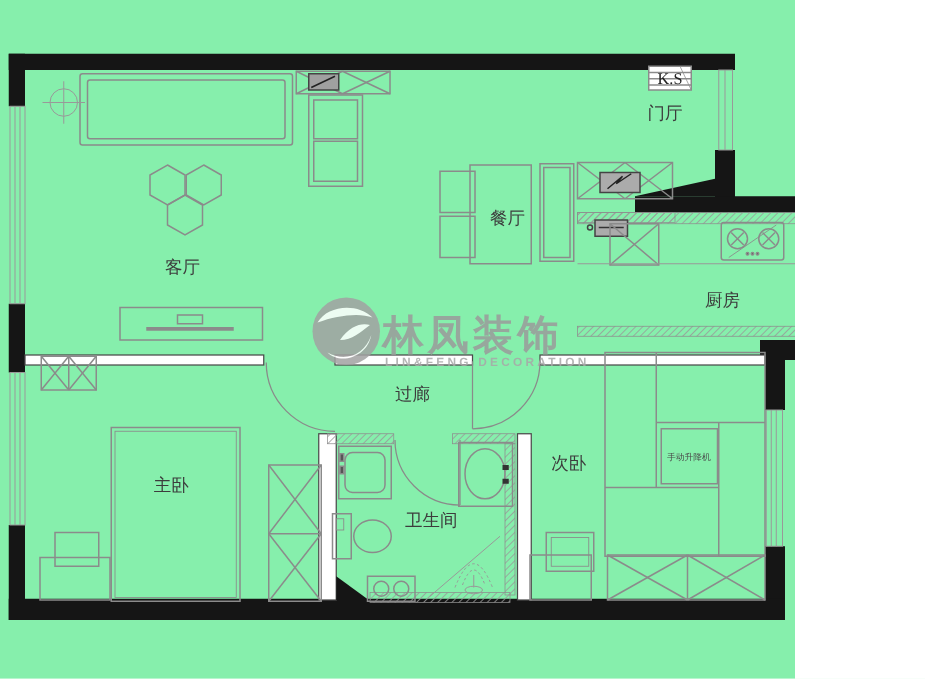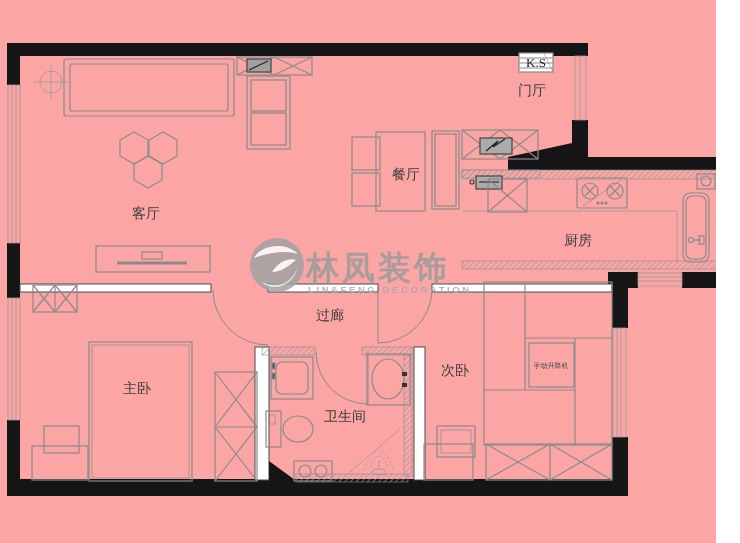--- a/index.html
+++ b/index.html
@@ -1,16 +1,16 @@
 <!DOCTYPE html>
 <html><head>
 <meta charset="utf-8">
 <style>
   html,body{margin:0;padding:0;background:#fff;}
-  #stage{position:relative;width:716px;height:543px;background:#fca5a5;overflow:hidden;
+  #stage{position:relative;width:636px;height:543px;background:#86efac;overflow:hidden;
          font-family:"Liberation Sans", sans-serif;}
   svg{position:absolute;left:0;top:0;}
   text{font-family:"Liberation Sans", sans-serif;}
   .room-label{font-size:14px;fill:#3c3c3c;}
   .tiny-label{font-size:7px;fill:#4a4a4a;}
   .ks-label{font-size:13px;fill:#222;font-family:"Liberation Serif", serif;}
   .wm-name{font-size:33px;font-weight:bold;fill:#9b9b9b;letter-spacing:3px;}
   .wm-sub{font-size:9.5px;font-weight:bold;fill:#a8a8a8;letter-spacing:2.6px;}
   .furn{stroke:#8b8b8b;fill:none;stroke-width:1.2;}
   .furn-thin{stroke:#999;fill:none;stroke-width:0.8;}

